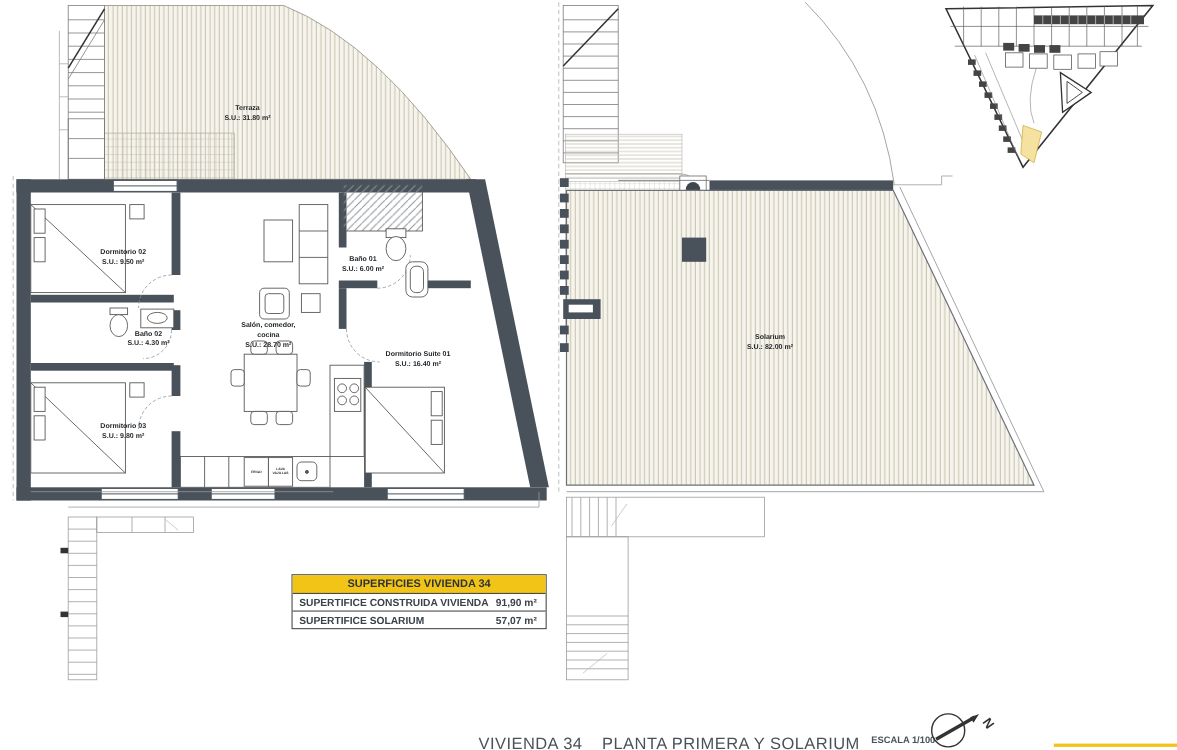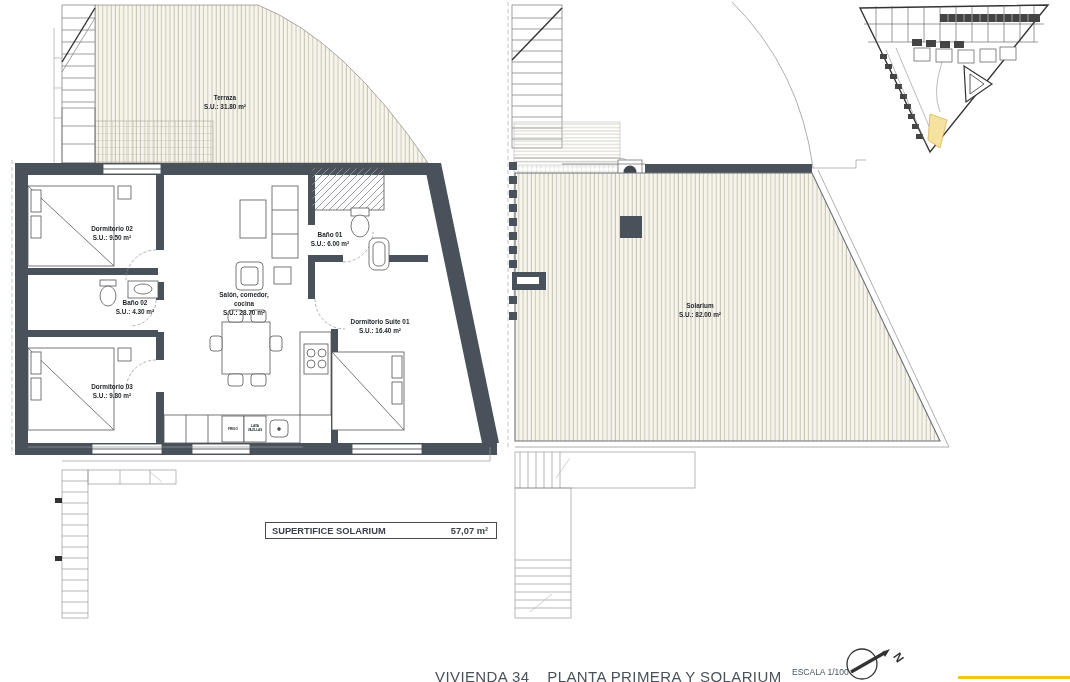--- a/index.html
+++ b/index.html
@@ -17,21 +17,21 @@
                font-size:10px;font-weight:bold;color:#2e3439;padding:3px 0 2px;}
   .surf-row{display:flex;justify-content:space-between;align-items:center;
             border-bottom:1px solid #4a4a4a;padding:3px 8px 2px 6px;font-size:9.3px;
             font-weight:bold;color:#3b4249;}
   .surf-row:last-child{border-bottom:none;}
   .surf-val{font-weight:bold;white-space:nowrap;}
 
   
   .sheet-title{position:absolute;left:435px;top:668px;font-size:15px;font-weight:normal;
                color:#49525a;letter-spacing:0.4px;white-space:nowrap;}
-  .scale-label{position:absolute;left:792px;top:667px;font-size:8.5px;font-weight:normal;
+  .scale-label{position:absolute;left:792px;top:667px;font-size:8.5px;font-weight:bold;
                color:#49525a;white-space:nowrap;}
   .yellow-strip{position:absolute;left:958px;top:676px;width:112px;height:3px;background:#f2c417;}
 </style>
 </head>
 <body>
 
 <div class="sheet">
 
   <svg class="abs" style="left:0;top:0" width="505" height="628" viewBox="0 0 505 628">
     <defs>
@@ -329,20 +329,25 @@
 
     <g fill="#fff" stroke="#333">
       <path d="M112 64 L140 82 L114 100 Z" stroke-width="1.2"></path>
       <path d="M118 72 L132 82 L118 92 Z" stroke-width="0.8"></path>
     </g>
 
     <polygon points="78,112 95,118 88,146 76,138" fill="#f5e2a0" stroke="#c9a227" stroke-width="0.6"></polygon>
   </svg>
 
   <div class="surf-table">
+    <div class="surf-header">SUPERFICIES VIVIENDA 34</div>
+    <div class="surf-row">
+      <span>SUPERTIFICE CONSTRUIDA VIVIENDA</span>
+      <span class="surf-val">91,90 m²</span>
+    </div>
     <div class="surf-row">
       <span>SUPERTIFICE SOLARIUM</span>
       <span class="surf-val">57,07 m²</span>
     </div>
   </div>
 
   <div class="sheet-title">VIVIENDA 34 _ PLANTA PRIMERA Y SOLARIUM</div>
   <div class="scale-label">ESCALA 1/100</div>
 
   <svg class="abs" style="left:838px;top:640px" width="75" height="42" viewBox="0 0 75 42">

